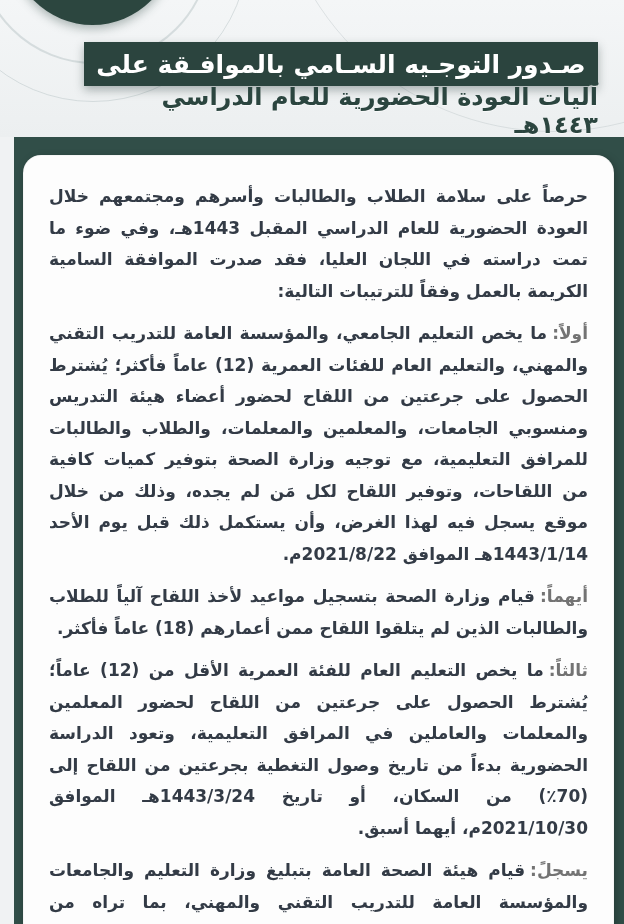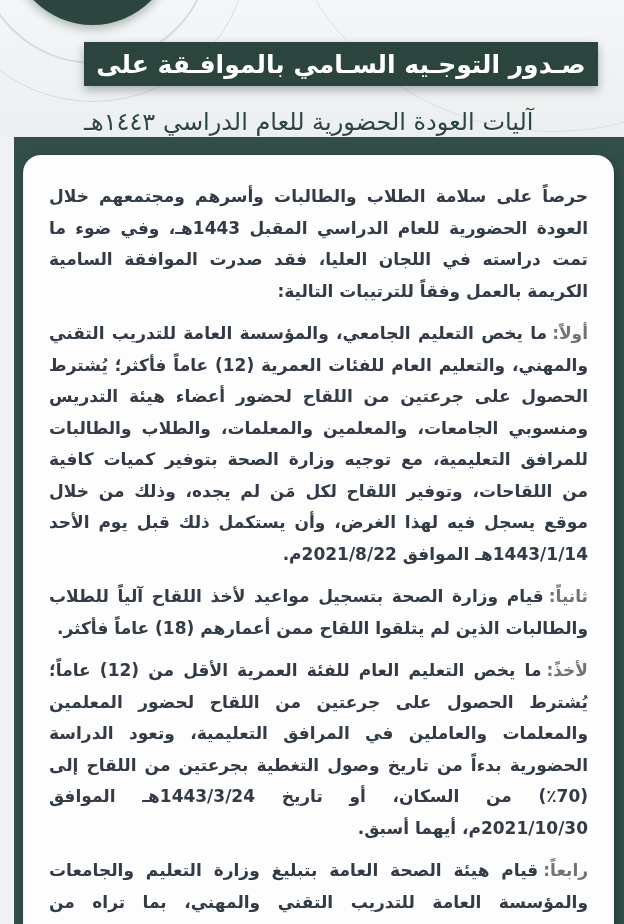--- a/index.html
+++ b/index.html
@@ -24,23 +24,23 @@
     box-shadow:0 4px 10px rgba(44,70,63,.35);
   }
   .title-banner{
     position:absolute;left:84px;top:42px;width:514px;height:44px;
     background:#2b443e;color:#ffffff;
     display:flex;align-items:center;justify-content:center;
     font-size:25px;font-weight:bold;
     box-shadow:0 4px 9px rgba(30,50,45,.35);
   }
   .title-line2{
-    position:absolute;left:84px;top:108px;width:514px;
-    text-align:left;color:#2b453f;
-    font-size:24px;font-weight:normal;
+    position:absolute;left:84px;top:83px;width:514px;
+    text-align:right;color:#2b453f;
+    font-size:24px;font-weight:bold;
     text-shadow:0 1px 0 rgba(255,255,255,.6);
   }
   
   .section{
     position:absolute;top:137px;left:14px;width:624px;height:922px;
     background:#314e48;overflow:hidden;
   }
   .card{
     position:absolute;top:18px;left:9px;right:24px;
     min-height:820px;
@@ -68,18 +68,18 @@
   <div class="title-banner">
     <span>صـدور التوجـيه السـامي بالموافـقة على</span>
   </div>
   <div class="title-line2">آليات العودة الحضورية للعام الدراسي ١٤٤٣هـ</div>
 </div>
 
 <div class="section">
   <div class="card">
     <p>حرصاً على سلامة الطلاب والطالبات وأسرهم ومجتمعهم خلال العودة الحضورية للعام الدراسي المقبل 1443هـ، وفي ضوء ما تمت دراسته في اللجان العليا، فقد صدرت الموافقة السامية الكريمة بالعمل وفقاً للترتيبات التالية:</p>
     <p><span class="item-label">أولاً:</span><span>ما يخص التعليم الجامعي، والمؤسسة العامة للتدريب التقني والمهني، والتعليم العام للفئات العمرية (12) عاماً فأكثر؛ يُشترط الحصول على جرعتين من اللقاح لحضور أعضاء هيئة التدريس ومنسوبي الجامعات، والمعلمين والمعلمات، والطلاب والطالبات للمرافق التعليمية، مع توجيه وزارة الصحة بتوفير كميات كافية من اللقاحات، وتوفير اللقاح لكل مَن لم يجده، وذلك من خلال موقع يسجل فيه لهذا الغرض، وأن يستكمل ذلك قبل يوم الأحد 1443/1/14هـ الموافق 2021/8/22م.</span></p>
-    <p><span class="item-label">ثانياً:</span><span>قيام وزارة الصحة بتسجيل مواعيد لأخذ اللقاح آلياً للطلاب والطالبات الذين لم يتلقوا اللقاح ممن أعمارهم (18) عاماً فأكثر.</span></p>
-    <p><span class="item-label">لأخذً:</span><span>ما يخص التعليم العام للفئة العمرية الأقل من (12) عاماً؛ يُشترط الحصول على جرعتين من اللقاح لحضور المعلمين والمعلمات والعاملين في المرافق التعليمية، وتعود الدراسة الحضورية بدءاً من تاريخ وصول التغطية بجرعتين من اللقاح إلى (70٪) من السكان، أو تاريخ 1443/3/24هـ الموافق 2021/10/30م، أيهما أسبق.</span></p>
-    <p><span class="item-label">رابعاً:</span><span>قيام هيئة الصحة العامة بتبليغ وزارة التعليم والجامعات والمؤسسة العامة للتدريب التقني والمهني، بما تراه من الإجراءات الاحترازية والبروتوكولات الصحية لعودة الدراسة الحضورية لتطبيقها خلال مدة لا تتجاوز (أسبوعاً).</span></p>
+    <p><span class="item-label">أيهماً:</span><span>قيام وزارة الصحة بتسجيل مواعيد لأخذ اللقاح آلياً للطلاب والطالبات الذين لم يتلقوا اللقاح ممن أعمارهم (18) عاماً فأكثر.</span></p>
+    <p><span class="item-label">ثالثاً:</span><span>ما يخص التعليم العام للفئة العمرية الأقل من (12) عاماً؛ يُشترط الحصول على جرعتين من اللقاح لحضور المعلمين والمعلمات والعاملين في المرافق التعليمية، وتعود الدراسة الحضورية بدءاً من تاريخ وصول التغطية بجرعتين من اللقاح إلى (70٪) من السكان، أو تاريخ 1443/3/24هـ الموافق 2021/10/30م، أيهما أسبق.</span></p>
+    <p><span class="item-label">يسجلً:</span><span>قيام هيئة الصحة العامة بتبليغ وزارة التعليم والجامعات والمؤسسة العامة للتدريب التقني والمهني، بما تراه من الإجراءات الاحترازية والبروتوكولات الصحية لعودة الدراسة الحضورية لتطبيقها خلال مدة لا تتجاوز (أسبوعاً).</span></p>
 
   </div>
 </div>
 
 </body></html>

